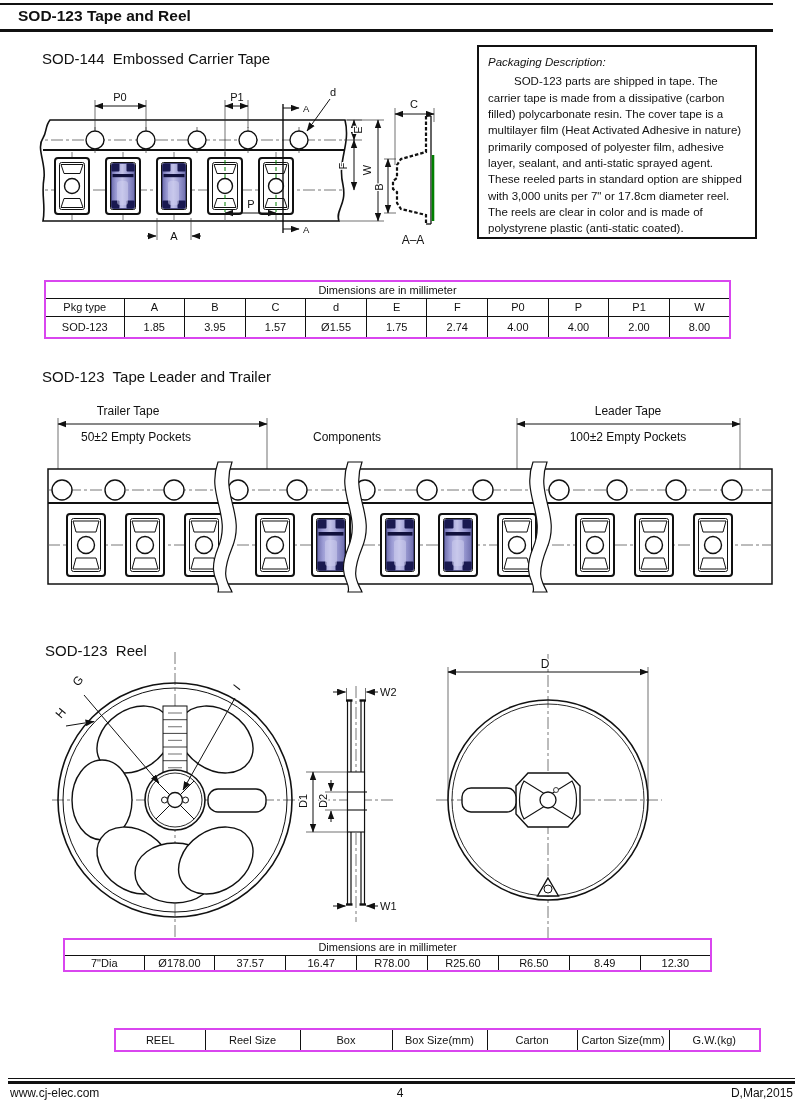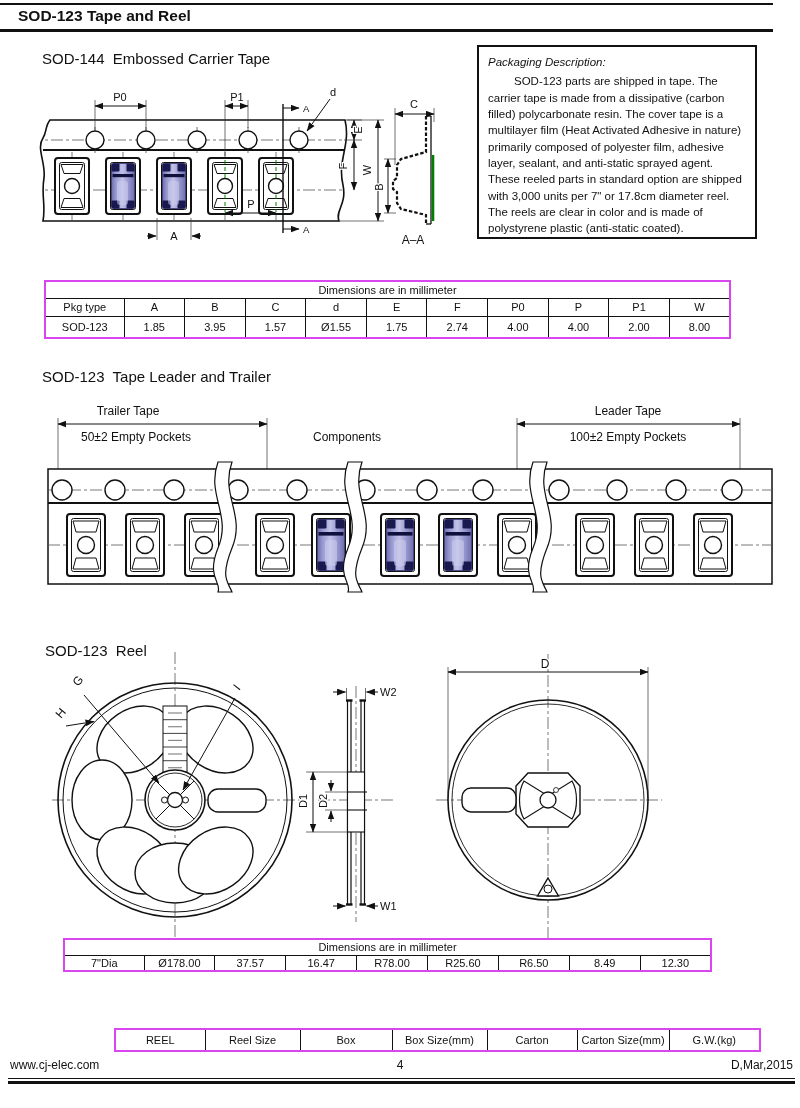--- a/index.html
+++ b/index.html
@@ -6,21 +6,21 @@
   body{width:800px;height:1108px;position:relative;font-family:"Liberation Sans",sans-serif;color:#111;overflow:hidden;}
   .abs{position:absolute;}
   .rule{background:#111;}
   .page-title{left:18px;top:7px;font-size:15.5px;font-weight:bold;white-space:pre;}
   .sec-head{font-size:15px;white-space:pre;}
   .pkgbox{left:477px;top:45px;width:258px;height:176px;border:2px solid #111;padding:7px 9px;font-size:11.5px;line-height:1.42;}
   .pkgbox .t{margin-bottom:3px;font-style:italic;}
   .pkgbox .b{text-indent:26px;}
   table.tbl{border-collapse:collapse;border:2px solid #d946ef;font-size:11px;color:#111;table-layout:fixed;}
   table.tbl td{border:1px solid #111;text-align:center;padding:0;overflow:hidden;white-space:nowrap;}
-  .footer-text{font-size:12px;top:1058px;}
+  .footer-text{font-size:12px;top:1086px;}
   svg text{font-family:"Liberation Sans",sans-serif;fill:#111;}
   svg .dt{font-size:11px;paint-order:stroke;stroke:#fff;stroke-width:2.5px;}
   svg .lbl{font-size:12px;paint-order:stroke;stroke:#fff;stroke-width:2.5px;}
   svg .cl{stroke:#555;stroke-width:0.8;stroke-dasharray:12 3 3 3;fill:none;}
   svg .xl{stroke:#333;stroke-width:0.7;fill:none;}
   svg .dl{stroke:#111;stroke-width:1;fill:none;}
   svg .ol{stroke:#111;fill:#fff;}
 </style>
 </head>
 <body>

